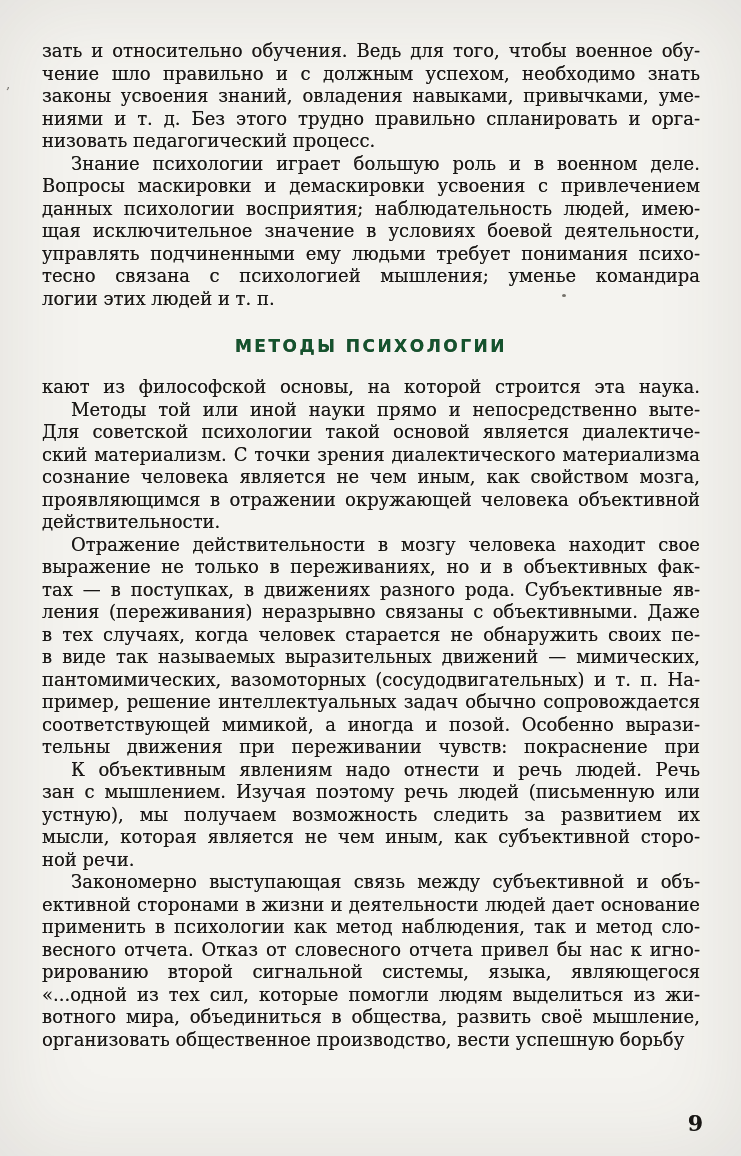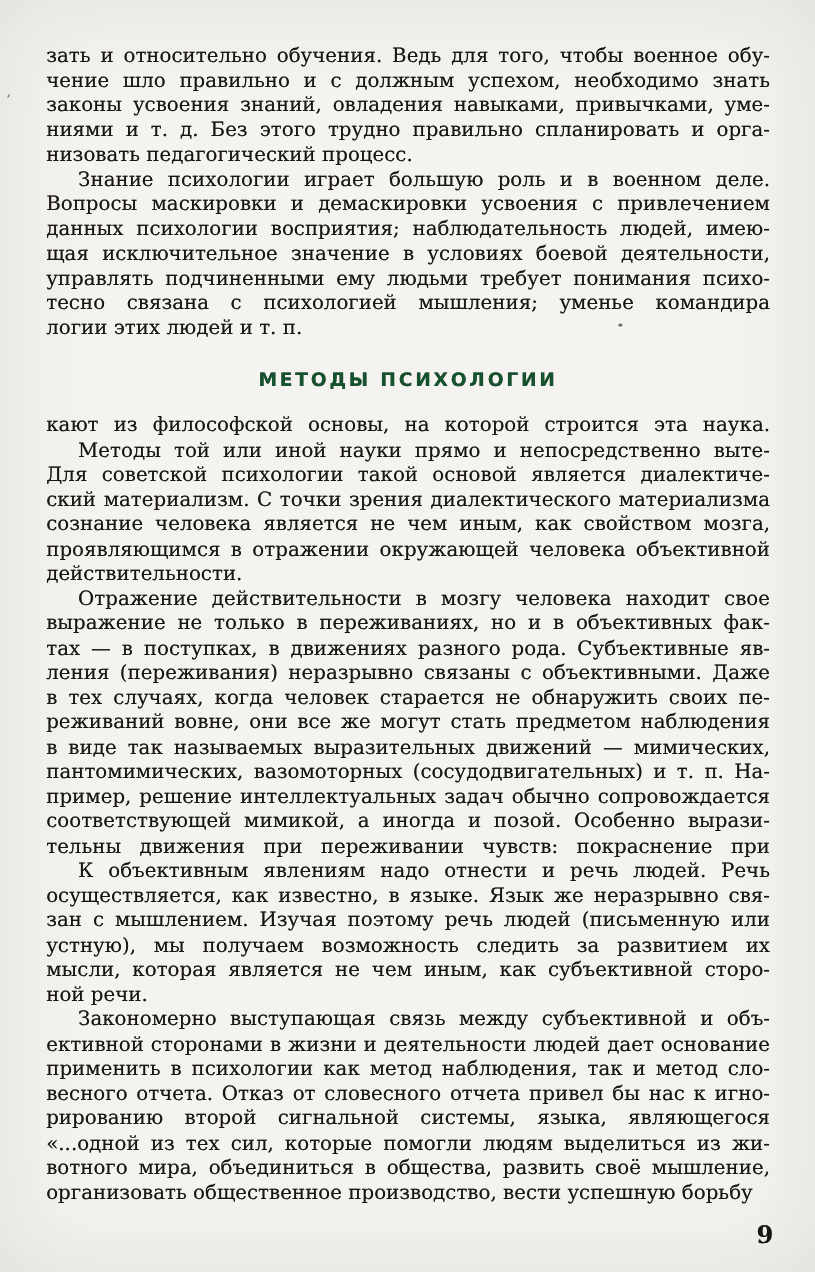--- a/index.html
+++ b/index.html
@@ -113,31 +113,29 @@
         <div class="line">проявляющимся в отражении окружающей человека объективной</div>
         <div class="line last">действительности.</div>
       </div>
 
     <div class="paragraph indent">
         <div class="line first">Отражение действительности в мозгу человека находит свое</div>
         <div class="line">выражение не только в переживаниях, но и в объективных фак-</div>
         <div class="line">тах — в поступках, в движениях разного рода. Субъективные яв-</div>
         <div class="line">ления (переживания) неразрывно связаны с объективными. Даже</div>
         <div class="line">в тех случаях, когда человек старается не обнаружить своих пе-</div>
-        <div class="line">реживаний вовне, они все же могут стать предметом наблюдения</div>
         <div class="line">в виде так называемых выразительных движений — мимических,</div>
         <div class="line">пантомимических, вазомоторных (сосудодвигательных) и т. п. На-</div>
         <div class="line">пример, решение интеллектуальных задач обычно сопровождается</div>
         <div class="line">соответствующей мимикой, а иногда и позой. Особенно вырази-</div>
         <div class="line">тельны движения при переживании чувств:  покраснение при</div>
       </div>
 
     <div class="paragraph indent">
         <div class="line first">К объективным явлениям надо отнести и речь людей. Речь</div>
-        <div class="line">осуществляется, как известно, в языке. Язык же неразрывно свя-</div>
         <div class="line">зан с мышлением. Изучая поэтому речь людей (письменную или</div>
         <div class="line">устную), мы получаем возможность следить за развитием их</div>
         <div class="line">мысли, которая является не чем иным, как субъективной сторо-</div>
         <div class="line last">ной речи.</div>
       </div>
 
     <div class="paragraph indent">
         <div class="line first">Закономерно выступающая связь между субъективной и объ-</div>
         <div class="line">ективной сторонами в жизни и деятельности людей дает основание</div>
         <div class="line">применить в психологии как метод наблюдения, так и метод сло-</div>

